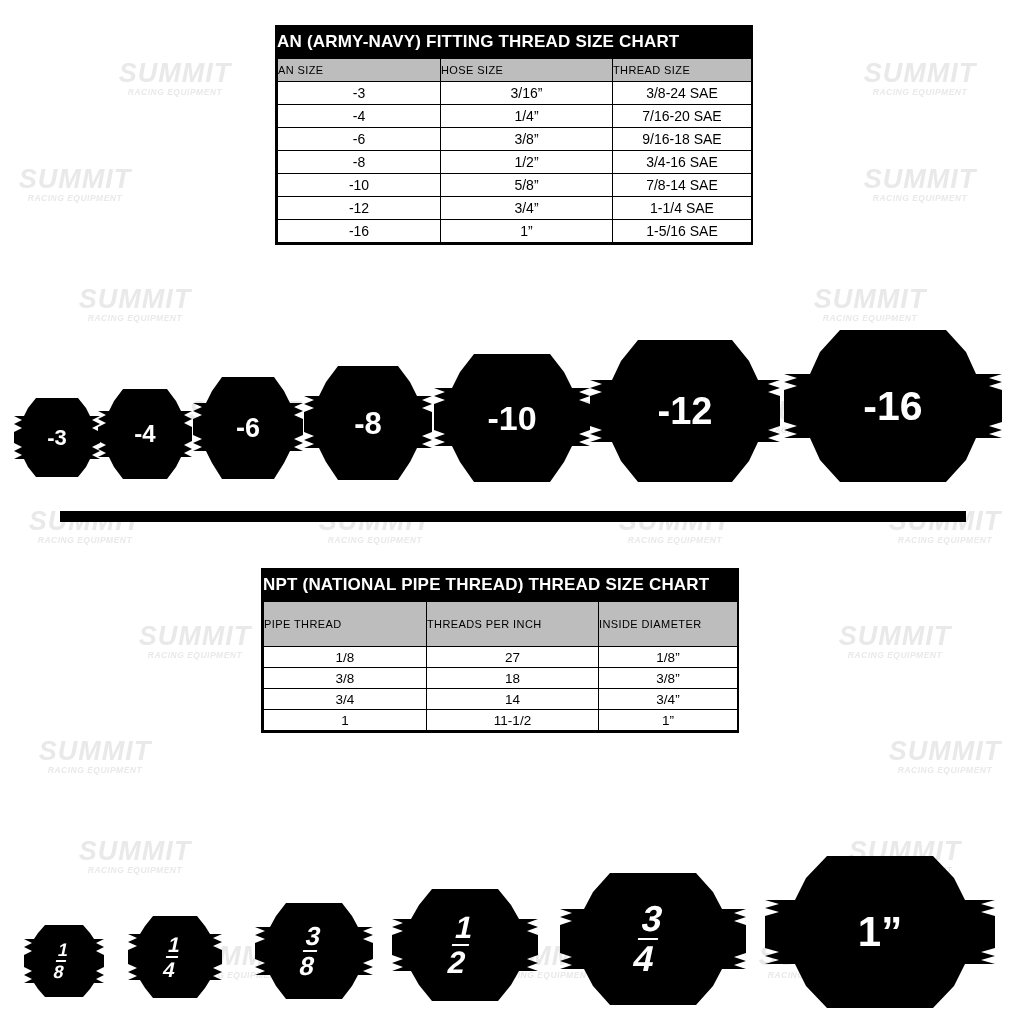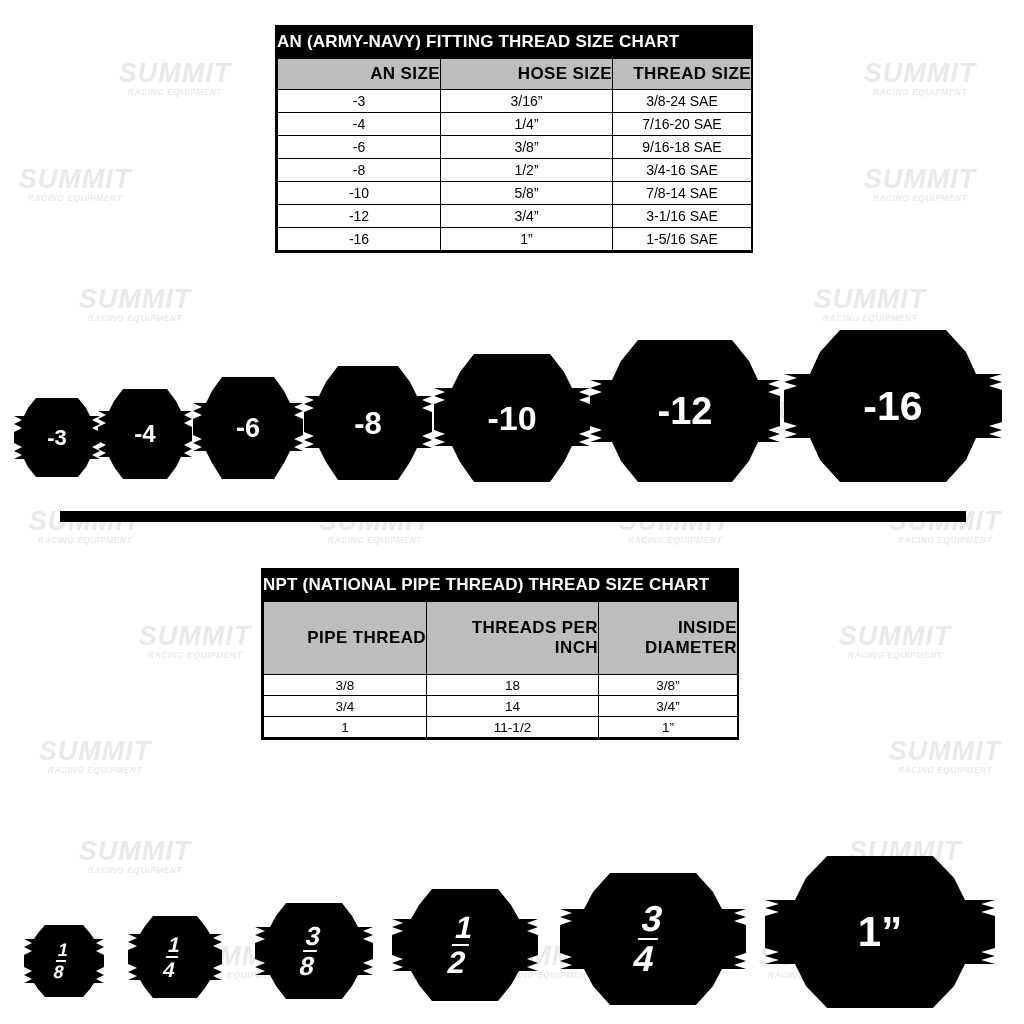--- a/index.html
+++ b/index.html
@@ -68,26 +68,26 @@
     font-stretch: condensed;
   }
   table.chart {
     border-collapse: collapse;
     width: 100%;
     table-layout: fixed;
   }
   table.chart th {
     background: #bdbdbd;
     color: #000000;
-    font-size: 17px;
-    font-weight: bold;
+    font-size: 11px;
+    font-weight: normal;
     letter-spacing: 0.4px;
     padding: 5px 0 5px 0;
     border: 1px solid #000000;
-    text-align: right;
+    text-align: left;
   }
   table.chart td {
     font-size: 14px;
     text-align: center;
     padding: 3px 0 3px 0;
     border: 1px solid #000000;
     background: #ffffff;
   }
 
   
@@ -309,21 +309,21 @@
           <td>3/4-16 SAE</td>
         </tr>
         <tr>
           <td>-10</td>
           <td>5/8”</td>
           <td>7/8-14 SAE</td>
         </tr>
         <tr>
           <td>-12</td>
           <td>3/4”</td>
-          <td>3-1/16 SAE</td>
+          <td>1-1/4 SAE</td>
         </tr>
         <tr>
           <td>-16</td>
           <td>1”</td>
           <td>1-5/16 SAE</td>
         </tr>
       </tbody>
     </table>
   </div>
 
@@ -388,20 +388,25 @@
         </colgroup>
       <thead>
         <tr>
           <th style="padding:12px 0;">PIPE THREAD</th>
           <th style="padding:12px 0;">THREADS PER INCH</th>
           <th style="padding:16px 0;">INSIDE DIAMETER</th>
         </tr>
       </thead>
       <tbody>
         <tr>
+          <td>1/8</td>
+          <td>27</td>
+          <td>1/8”</td>
+        </tr>
+        <tr>
           <td>3/8</td>
           <td>18</td>
           <td>3/8”</td>
         </tr>
         <tr>
           <td>3/4</td>
           <td>14</td>
           <td>3/4”</td>
         </tr>
         <tr>

